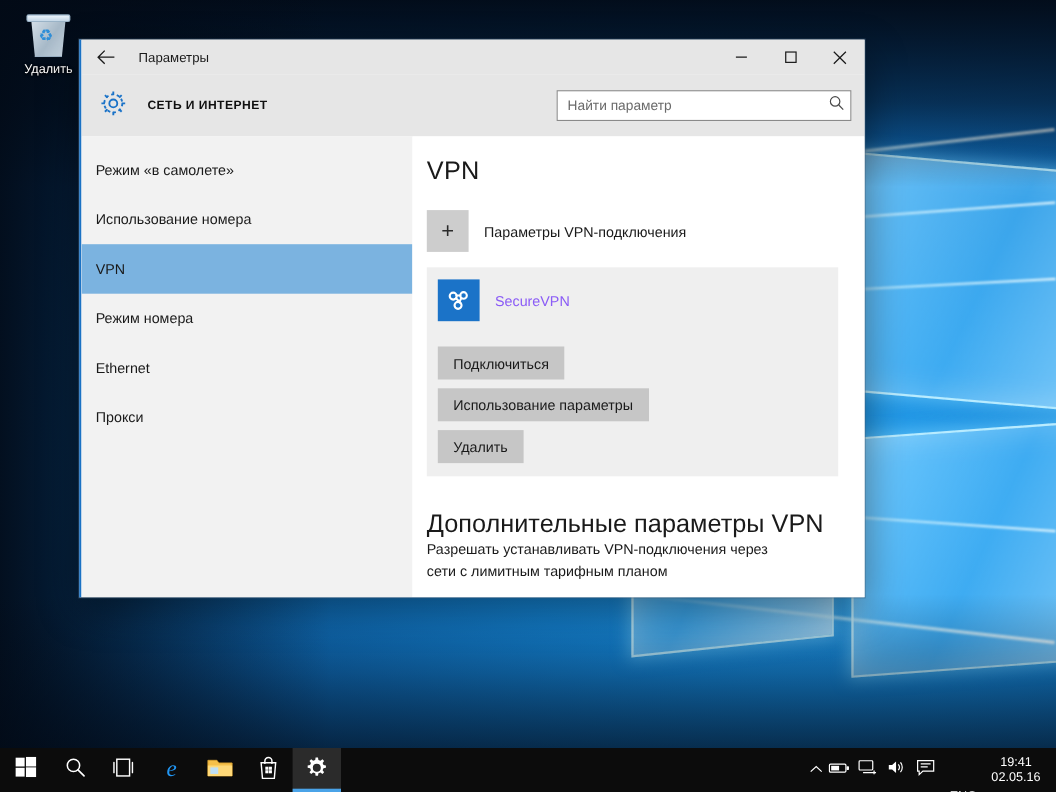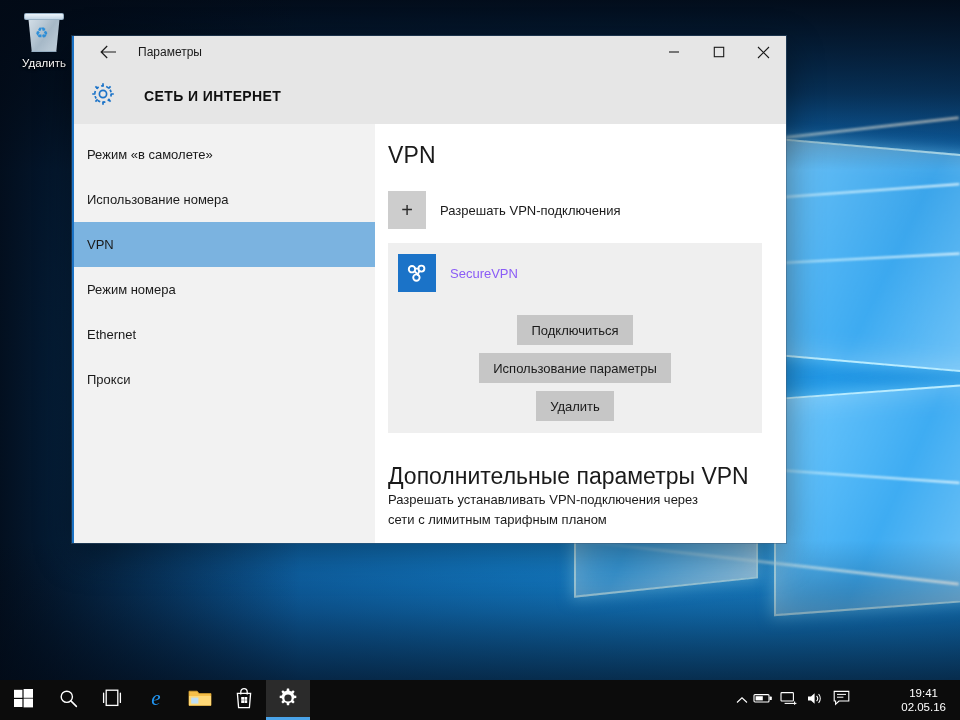--- a/index.html
+++ b/index.html
@@ -107,21 +107,20 @@
     box-shadow: 0 0 0 1px rgba(60,90,120,.45), 0 12px 34px rgba(0,0,0,.45);
     display: flex; flex-direction: column;
     overflow: hidden;
   }
 
   
   .titlebar {
     height: 32px; background: #e6e6e6;
     display: flex; align-items: center;
     flex: none;
-    padding-left: 12px;
   }
   .back-btn {
     width: 44px; height: 32px;
     display: flex; align-items: center; justify-content: center;
     cursor: default;
   }
   .back-btn svg { display: block; }
   .titlebar-title {
     font-size: 12px; color: #1a1a1a; margin-left: 8px;
     white-space: nowrap;
@@ -136,22 +135,22 @@
   .win-btn svg { display: block; }
 
   
   .header-row {
     height: 56px; background: #e6e6e6;
     display: flex; align-items: center;
     flex: none; padding: 0 12px 0 12px;
   }
   .gear-box { width: 34px; display: flex; align-items: center; justify-content: center; }
   .header-title {
-    font-size: 14px; font-weight: bold; color: #101010;
-    letter-spacing: .4px; margin-left: 24px; white-space: nowrap;
+    font-size: 11px; font-weight: bold; color: #101010;
+    letter-spacing: .4px; margin-left: 14px; white-space: nowrap;
   }
   .header-spacer { flex: 1; }
   .search-wrap {
     position: relative;
     width: 268px; height: 28px;
     background: #ffffff; border: 1px solid #8a8a8a;
     display: flex; align-items: center;
   }
   .search-input {
     flex: 1; height: 26px; border: none; outline: none;
@@ -216,21 +215,21 @@
   }
   .vpn-head { display: flex; align-items: center; height: 40px; }
   .vpn-tile {
     width: 38px; height: 38px; flex: none;
     background: #1b73c8;
     display: flex; align-items: center; justify-content: center;
   }
   .vpn-name { font-size: 13px; color: #8b5cf6; margin-left: 14px; white-space: nowrap; }
   .vpn-actions {
     margin-top: 22px;
-    display: flex; flex-direction: column; align-items: center; gap: 8px;
+    display: flex; flex-direction: column; align-items: flex-start; gap: 8px;
   }
   .vpn-btn {
     background: #c6c6c6; border: none;
     height: 30px; padding: 0 14px;
     font-family: "Liberation Sans", sans-serif;
     font-size: 13px; color: #1a1a1a;
     cursor: default; white-space: nowrap;
   }
 
   
@@ -361,40 +360,51 @@
               <path d="M13 2.2 v3.2 M13 20.6 v3.2 M2.2 13 h3.2 M20.6 13 h3.2
                        M5.4 5.4 l2.3 2.3 M18.3 18.3 l2.3 2.3
                        M20.6 5.4 l-2.3 2.3 M7.7 18.3 l-2.3 2.3"></path>
               <circle cx="13" cy="13" r="8.2" stroke-dasharray="2.6 2.6"></circle>
             </g>
           </svg>
         </span>
       </div>
       <div class="header-title">СЕТЬ И ИНТЕРНЕТ</div>
       <div class="header-spacer"></div>
+      <div class="search-wrap">
+        <input class="search-input" type="text" placeholder="Найти параметр" style="">
+        <div class="search-icon-btn">
+          <span>
+            <svg width="15" height="15" viewBox="0 0 15 15">
+              <circle cx="6.2" cy="6.2" r="4.3" fill="none" stroke="#4a4a4a" stroke-width="1.1"></circle>
+              <path d="M9.5 9.5 L13.6 13.6" stroke="#4a4a4a" stroke-width="1.1"></path>
+            </svg>
+          </span>
+        </div>
+      </div>
     </div>
 
     <div class="body-row">
 
       <div class="sidebar">
         <div class="side-item">Режим «в самолете»</div>
         <div class="side-item">Использование номера</div>
         <div class="side-item active">VPN</div>
         <div class="side-item">Режим номера</div>
         <div class="side-item">Ethernet</div>
         <div class="side-item">Прокси</div>
       </div>
 
       <div class="content">
 
         <div class="content-h1">VPN</div>
 
         <div class="add-row">
           <div class="plus-tile">+</div>
-          <div class="add-label">Разрешать VPN-подключения</div>
+          <div class="add-label">Параметры VPN-подключения</div>
         </div>
 
         <div class="vpn-card">
           <div class="vpn-head">
             <div class="vpn-tile">
               <svg width="26" height="26" viewBox="0 0 26 26">
                 <g fill="none" stroke="#ffffff" stroke-width="1.9" stroke-linecap="round">
                   <circle cx="8.0" cy="9.2" r="3.2"></circle>
                   <circle cx="17.4" cy="8.6" r="3.0"></circle>
                   <circle cx="12.4" cy="17.6" r="3.2"></circle>

